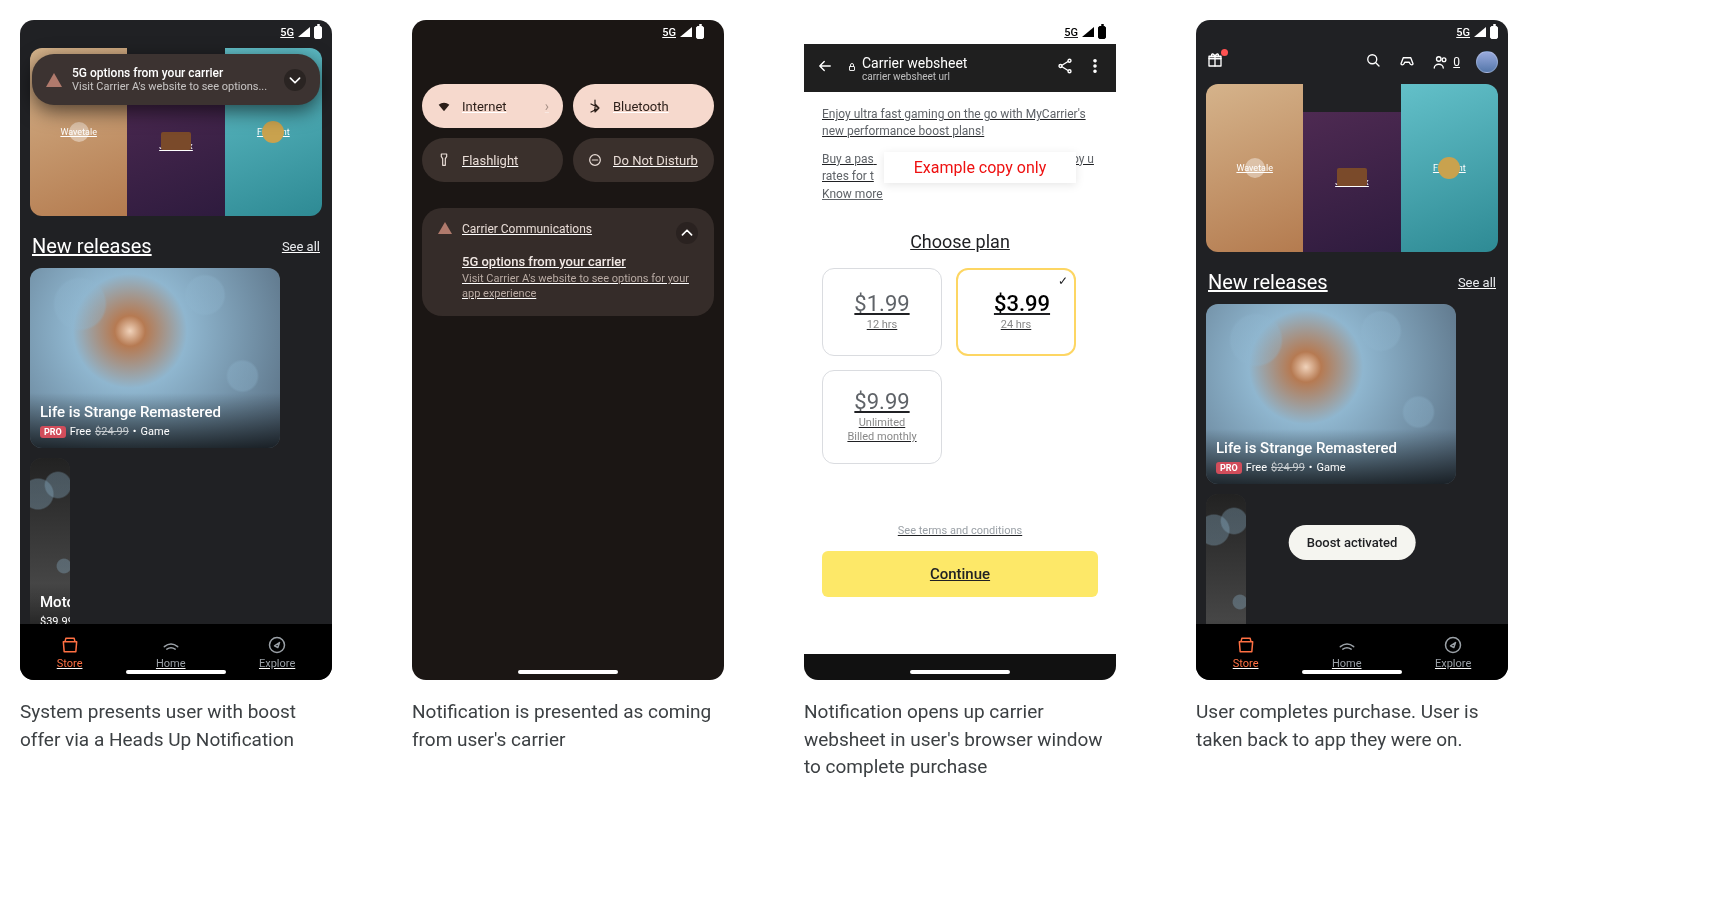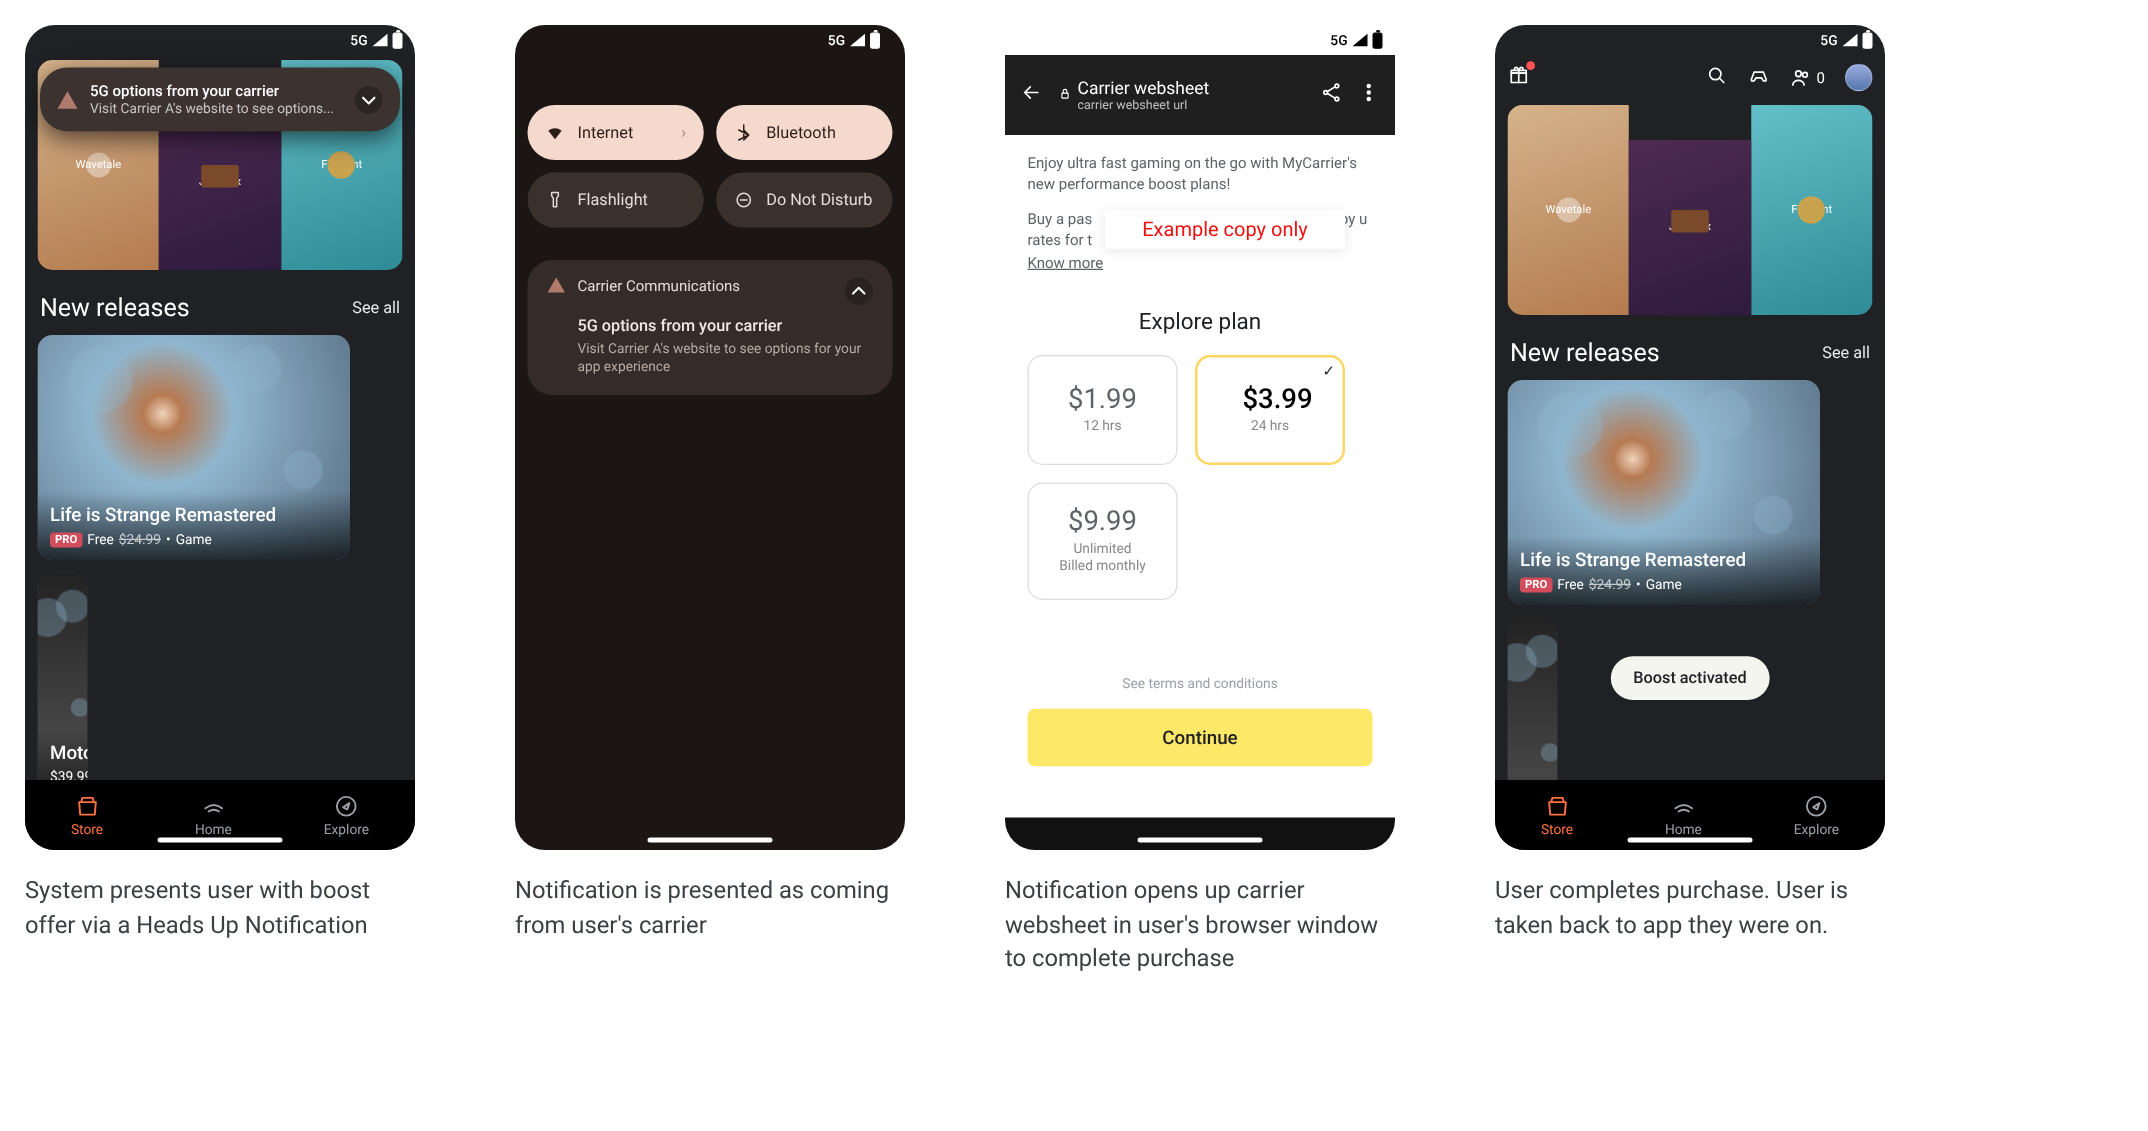--- a/index.html
+++ b/index.html
@@ -11,27 +11,28 @@
   }
   .row {
     display: flex;
     gap: 80px;
     align-items: flex-start;
   }
   .col { display: flex; flex-direction: column; width: 312px; }
   .phone {
     width: 312px;
     height: 660px;
-    border-radius: 24px;
+    border-radius: 14px;
     overflow: hidden;
     position: relative;
     background: #000;
     color: #fff;
     display: flex;
     flex-direction: column;
+    text-decoration: underline;
   }
   .caption {
     margin-top: 18px;
     font-size: 19px;
     line-height: 1.45;
     color: #3c4043;
     font-weight: 400;
   }
 
   
@@ -188,21 +189,21 @@
   .notif-head{display:flex;align-items:flex-start;gap:10px;}
   .notif-head .tri{width:0;height:0;border-style:solid;border-width:0 7px 12px 7px;border-color:transparent transparent #b07a6c transparent;}
   .notif-head .app{font-size:12px;color:#e8dcd6;}
   .notif-head .coll{margin-left:auto;width:22px;height:22px;border-radius:50%;background:#2a2220;display:flex;align-items:center;justify-content:center;}
   .notif-body{margin-top:10px;margin-left:24px;}
   .notif-body .t{font-size:13px;font-weight:500;color:#f1e8e4;}
   .notif-body .s{font-size:11px;color:#b8aaa3;margin-top:2px;line-height:1.4;}
 
   
   .websheet{background:#fff;color:#202124;display:flex;flex-direction:column;}
-  .ws-bar{height:64px;background:#1f1f1f;color:#fff;display:flex;align-items:center;gap:12px;padding:0 12px;}
+  .ws-bar{height:48px;background:#1f1f1f;color:#fff;display:flex;align-items:center;gap:12px;padding:0 12px;}
   .ws-bar .back svg,.ws-bar .share svg,.ws-bar .more svg{width:18px;height:18px;}
   .ws-bar .lock svg{width:12px;height:12px;}
   .ws-bar .meta{flex:1;display:flex;flex-direction:column;}
   .ws-bar .meta .t{font-size:14px;}
   .ws-bar .meta .u{font-size:10px;opacity:.7;}
   .ws-bar .lockwrap{display:flex;align-items:flex-start;gap:4px;flex:1;}
 
   .ws-body{flex:1;padding:14px 18px;position:relative;font-size:12px;color:#5f6368;}
   .ws-body .intro{line-height:1.45;}
   .ws-body .para2{margin-top:10px;line-height:1.45;}
@@ -429,21 +430,21 @@
         <div class="para2">
           <span>Buy a pas</span>
           <span style="visibility:hidden">xxxxxxxxxxxxxxxxxxxxxxx</span>
           <span>plan to enjoy u</span><br>
           <span>rates for t</span><br>
           <span class="know">Know more</span>
         </div>
 
         <div class="stamp">Example copy only</div>
 
-        <h3>Explore plan</h3>
+        <h3>Choose plan</h3>
 
         <div class="plans">
           <div class="plan">
             <div class="pr">$1.99</div>
             <div class="du">12 hrs</div>
           </div>
           <div class="plan sel">
             <div class="pr">$3.99</div>
             <div class="du">24 hrs</div>
           </div>

